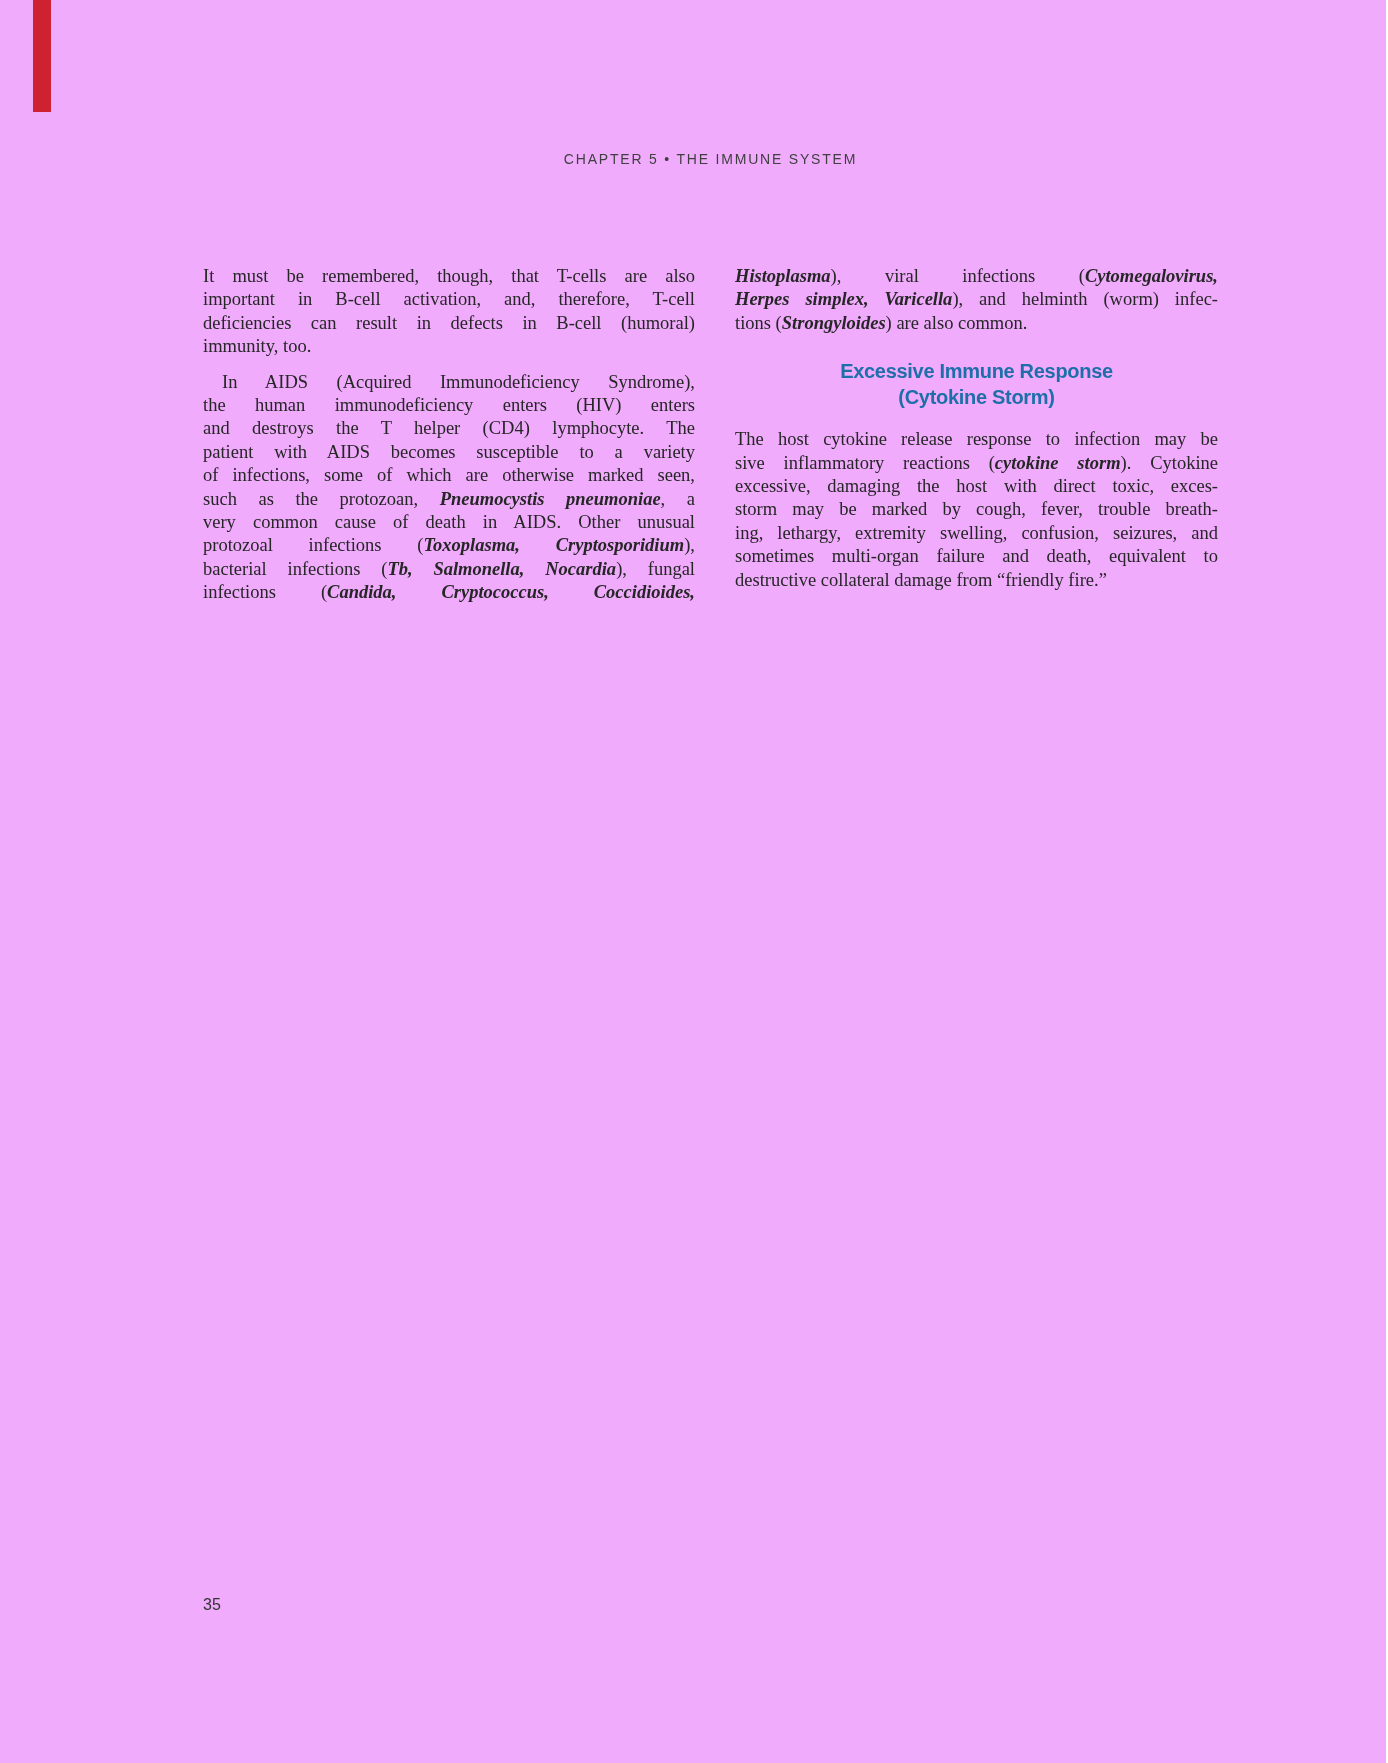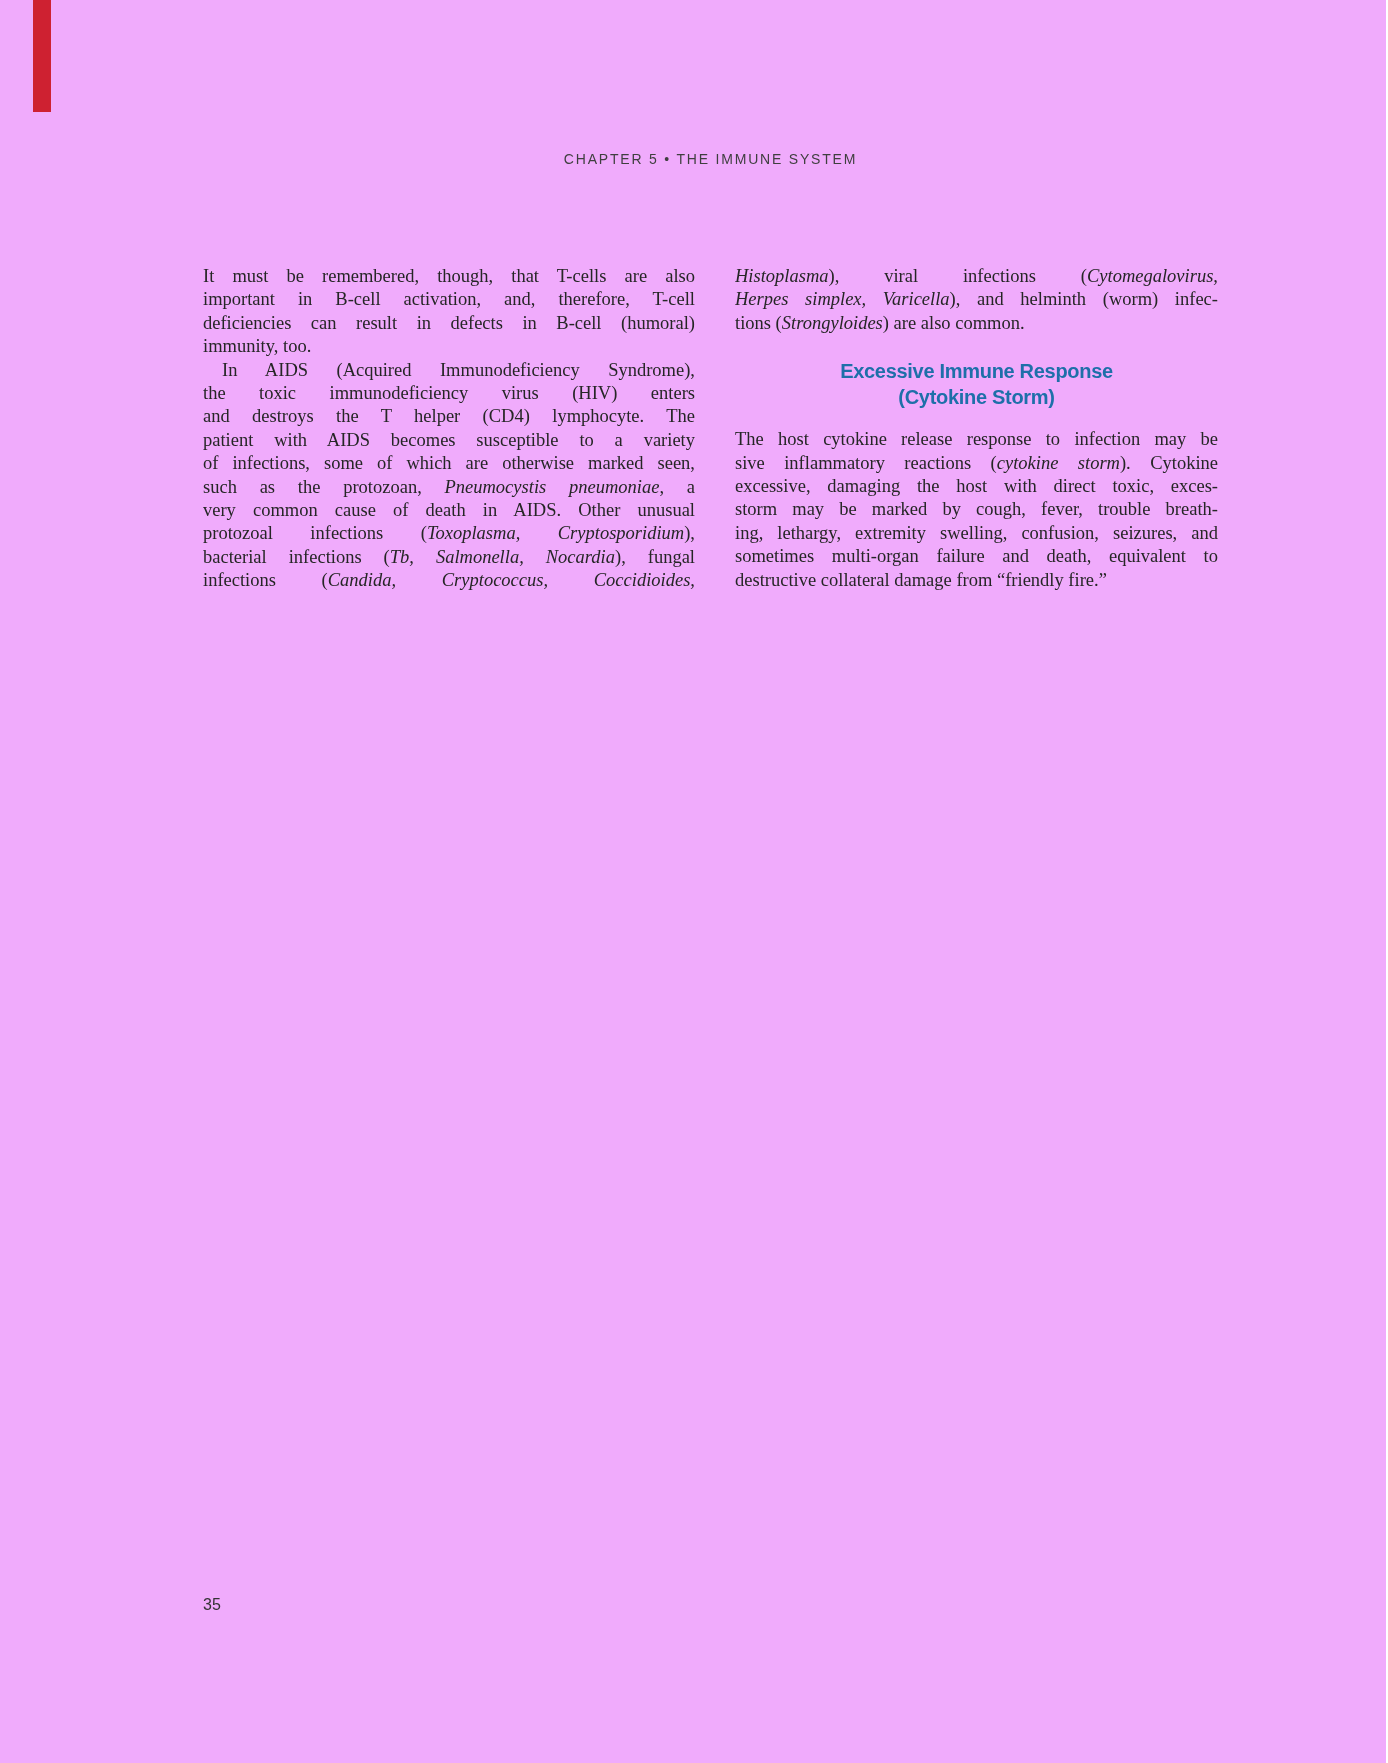--- a/index.html
+++ b/index.html
@@ -15,50 +15,50 @@
   }
   .col{
     position:absolute;top:265px;font-size:18.5px;line-height:23.4px;
     color:var(--text-color,#262626);
   }
   .col-left{left:203px;width:492px;}
   .col-right{left:735px;width:483px;}
   .para{margin:0;}
   .line{max-height:23.4px;overflow:hidden;}
   .line.just{text-align:justify;text-align-last:justify;}
-  .line.indent{text-indent:19px;}
+  .line.indent{text-indent:19px;margin-top:12px;}
   .col-heading{
     margin:23px 0 18px;text-align:center;
     font-family:"Liberation Sans", sans-serif;font-weight:700;
     font-size:20px;line-height:26px;letter-spacing:-0.3px;
     color:var(--accent-color,#1e6fa9);
   }
   .col-heading .line{max-height:26px;}
   .page-number{
     position:absolute;left:203px;top:1596px;width:1015px;text-align:left;
     font-family:"Liberation Sans", sans-serif;font-size:16px;color:#333333;
   }
-  i{font-style:italic;}
+  i{font-style:italic;font-weight:bold;}
 </style>
 </head>
 <body>
 
 <div id="page">
   <div class="chapter-tab"></div>
   <div class="running-header">CHAPTER 5 • THE IMMUNE SYSTEM</div>
   <div class="col col-left">
       <div class="para">
         <div class="line just">It must be remembered, though, that T-cells are also</div>
         <div class="line just">important in B-cell activation, and, therefore, T-cell</div>
         <div class="line just">deficiencies can result in defects in B-cell (humoral)</div>
         <div class="line">immunity, too.</div>
       </div>
       <div class="para">
         <div class="line just indent">In AIDS (Acquired Immunodeficiency Syndrome),</div>
-        <div class="line just">the toxic immunodeficiency virus (HIV) enters</div>
+        <div class="line just">the human immunodeficiency enters (HIV) enters</div>
         <div class="line just">and destroys the T helper (CD4) lymphocyte. The</div>
         <div class="line just">patient with AIDS becomes susceptible to a variety</div>
         <div class="line just">of infections, some of which are otherwise marked seen,</div>
         <div class="line just">such as the protozoan, <i>Pneumocystis pneumoniae</i>, a</div>
         <div class="line just">very common cause of death in AIDS. Other unusual</div>
         <div class="line just">protozoal infections (<i>Toxoplasma, Cryptosporidium</i>),</div>
         <div class="line just">bacterial infections (<i>Tb, Salmonella, Nocardia</i>), fungal</div>
         <div class="line just">infections (<i>Candida, Cryptococcus, Coccidioides,</i></div>
       </div>
     </div>

